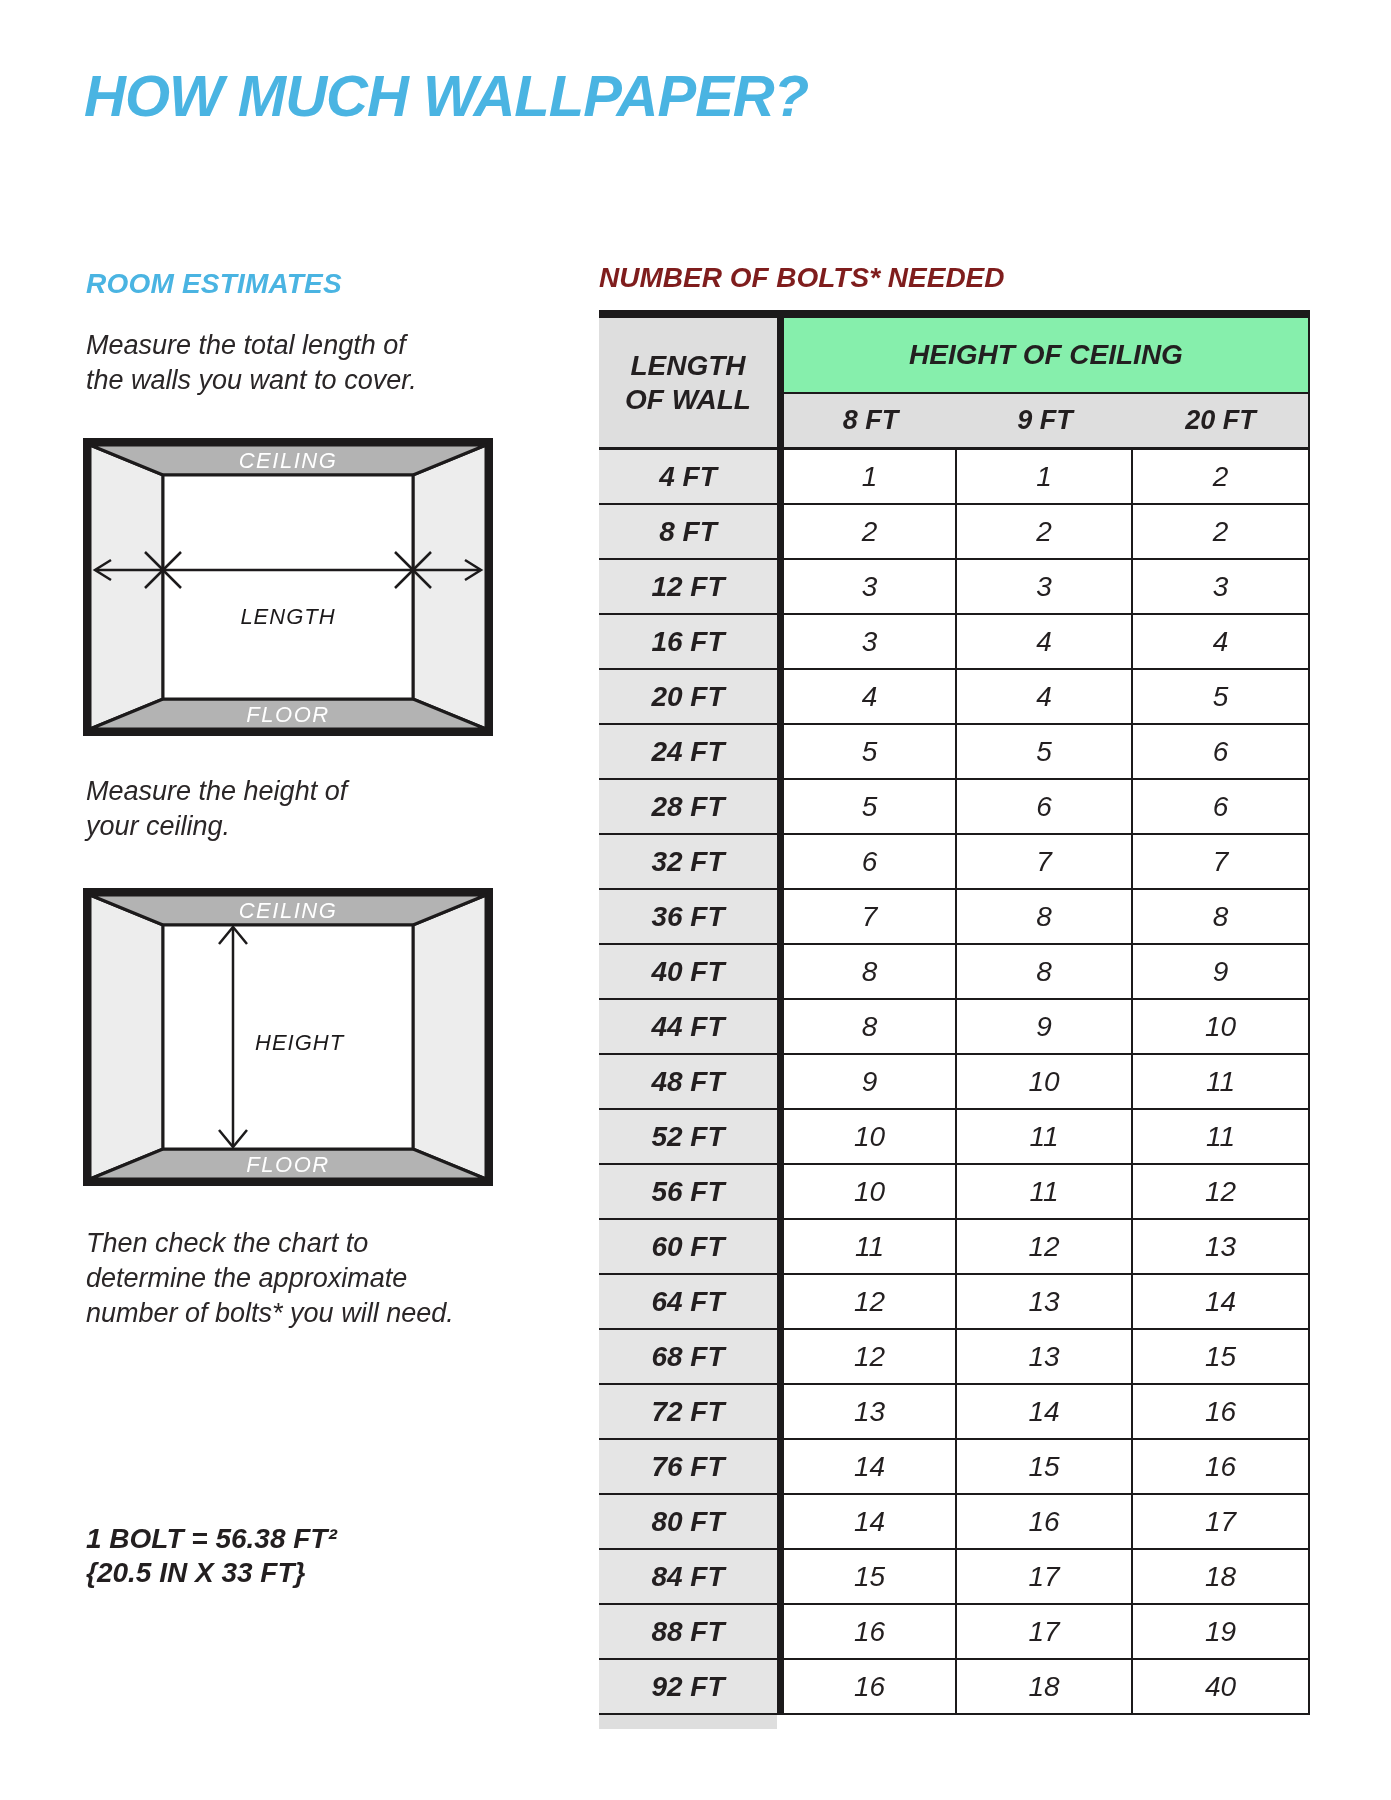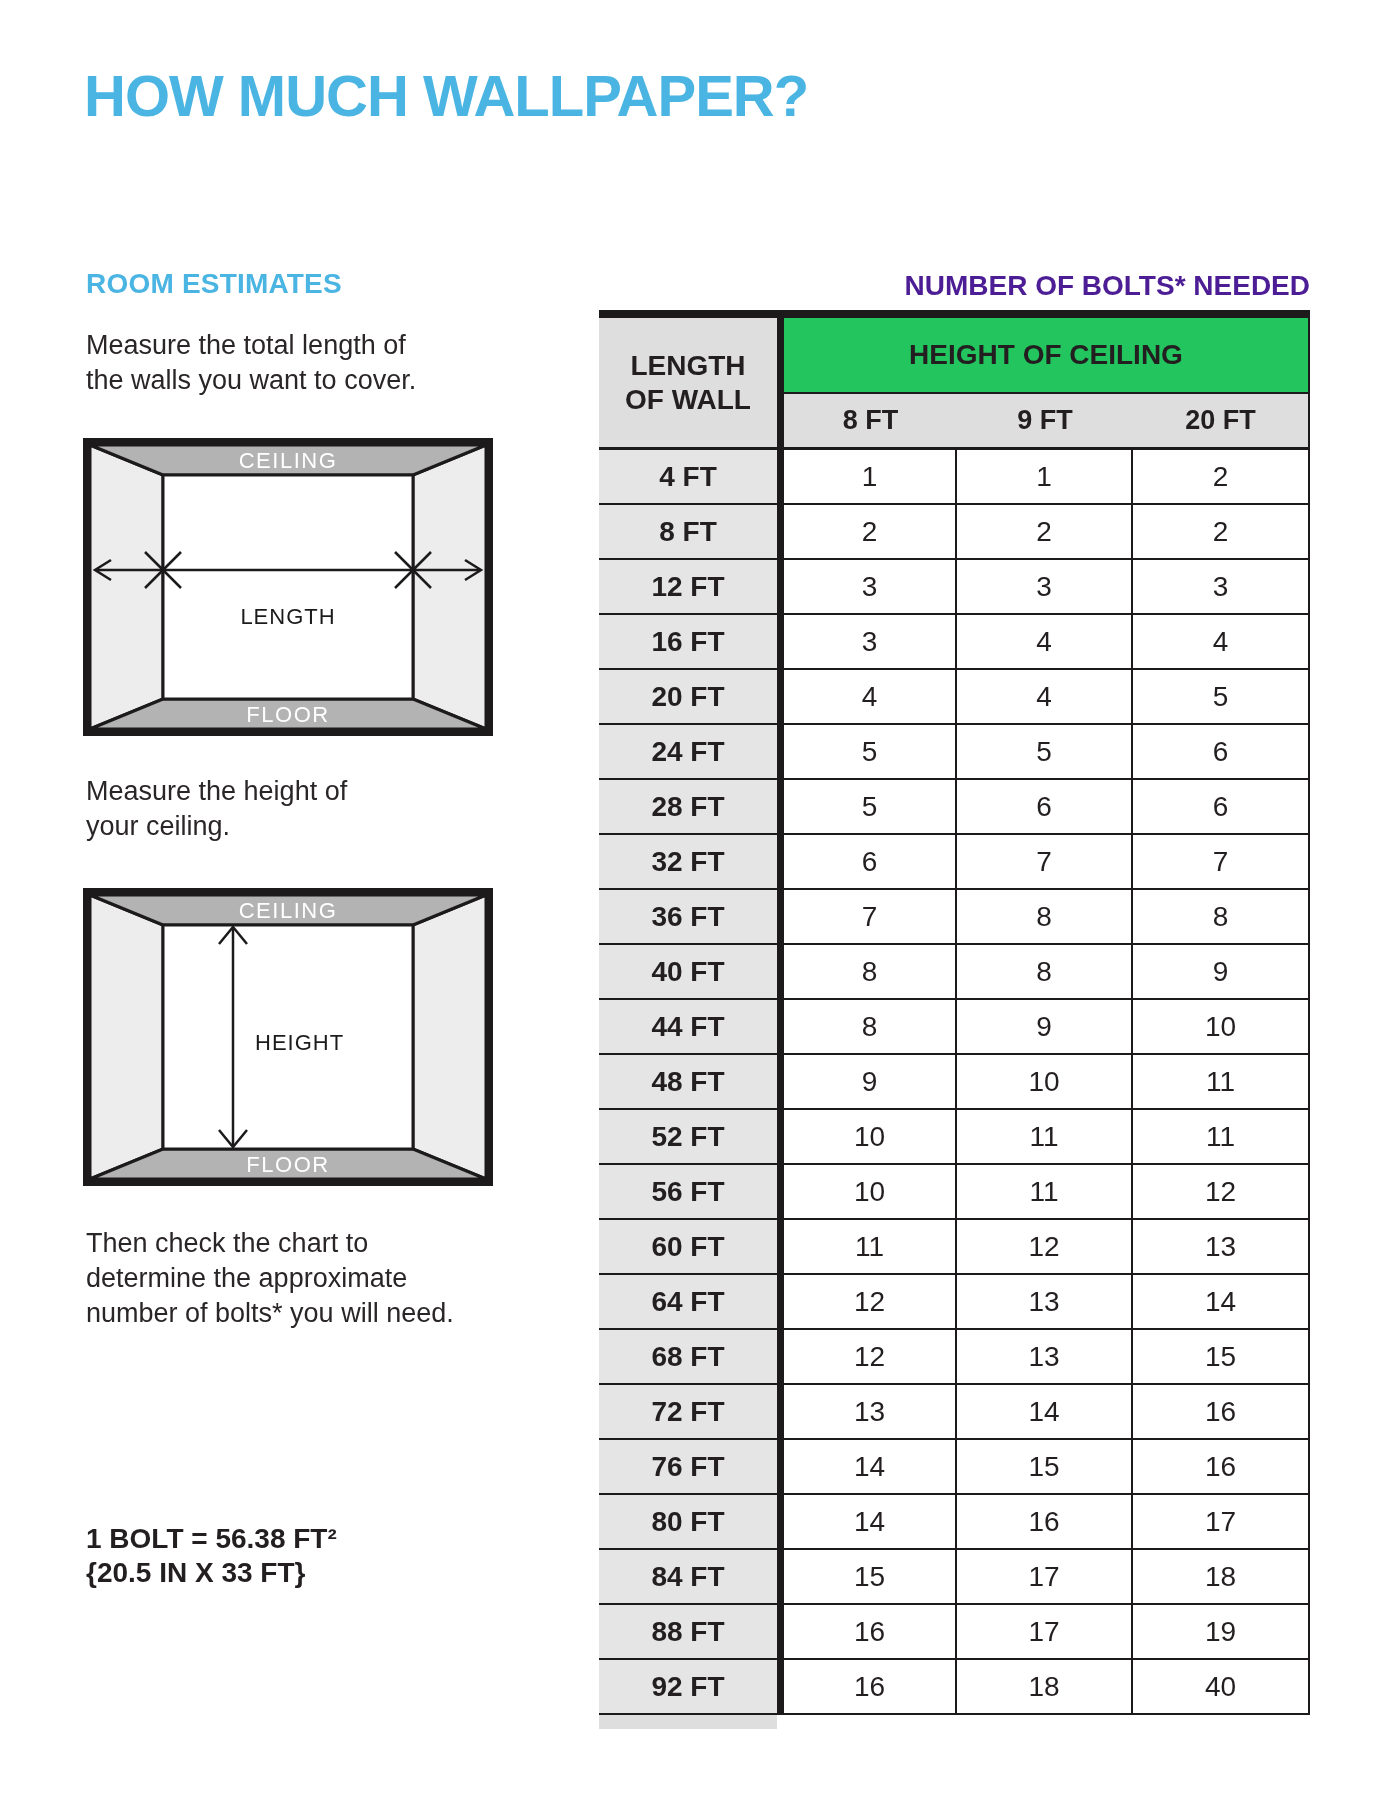--- a/index.html
+++ b/index.html
@@ -1,36 +1,36 @@
 <!DOCTYPE html>
 <html><head>
 <meta charset="utf-8">
 <style>
   html,body { margin:0; padding:0; background:#fff; }
   .page { position:relative; width:1391px; height:1800px; background:#ffffff;
-          font-family:"Liberation Sans", sans-serif; color:#231f20; overflow:hidden; }
+          font-family:"Liberation Sans", sans-serif; color:#231f20; overflow:hidden;font-style:italic; }
   .abs { position:absolute; }
   .pre { white-space:pre-line; }
   .page-title { font-size:58px; font-weight:bold; letter-spacing:-1px; color:#4ab4e2; }
   .section-head { font-size:28px; font-weight:bold; color:#4ab4e2; letter-spacing:0.2px; }
   .body-text { font-size:27px; line-height:35px; color:#2a2627; }
   .note-bold { font-size:28px; font-weight:bold; line-height:35px; color:#231f20;
                padding-left:26px; text-indent:-26px; }
   .spec-bold { font-size:28px; font-weight:bold; line-height:34px; color:#231f20; }
 
   
-  .table-title { width:711px; text-align:right; font-size:28px; font-weight:bold; color:#4c1d95;margin-top:8px; }
+  .table-title { width:711px; text-align:left; font-size:28px; font-weight:bold; color:#7f1d1d; }
   .btable { width:711px; }
   .topbar { height:8px; background:#1c1a1b; }
   .cell { display:flex; align-items:center; justify-content:center; box-sizing:border-box; }
   .thead { display:flex; height:132px; border-bottom:3px solid #1c1a1b; box-sizing:border-box; }
   .corner { width:185px; background:#dedede; border-right:7px solid #1c1a1b;
             font-weight:bold; font-size:28px; line-height:34px; text-align:center; }
   .hright { width:526px; display:flex; flex-direction:column; border-right:2px solid #1c1a1b; box-sizing:border-box; }
-  .spanhead { height:76px; background:#22c55e; border-bottom:2px solid #1c1a1b;
+  .spanhead { height:76px; background:#86efac; border-bottom:2px solid #1c1a1b;
               font-weight:bold; font-size:28px; }
   .subrow { display:flex; height:53px; background:#dedede; }
   .sub { font-weight:bold; font-size:27px; }
   .sub0 { width:173px; } .sub1 { width:176px; } .sub2 { width:175px; }
   .trow { display:flex; height:55px; border-bottom:2px solid #1c1a1b; box-sizing:border-box; }
   .rowhead { width:185px; background:#e5e5e5; border-right:7px solid #1c1a1b;
              font-weight:bold; font-size:28px; }
   .dcell { border-right:2px solid #1c1a1b; font-size:28px; background:#fff; }
   .c0 { width:173px; } .c1 { width:176px; } .c2 { width:177px; }
   .stub { width:178px; height:14px; background:#dedede; }

